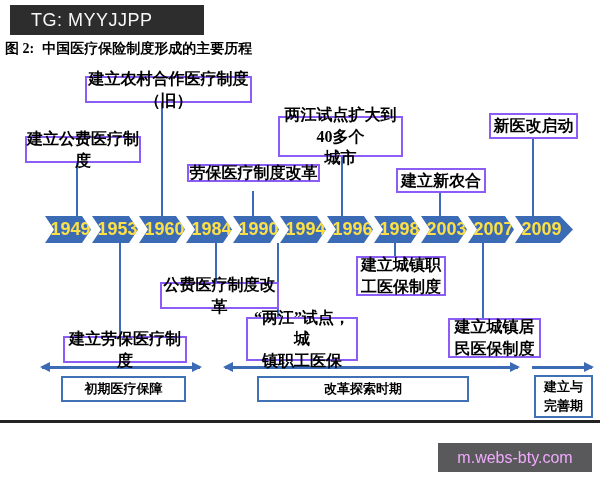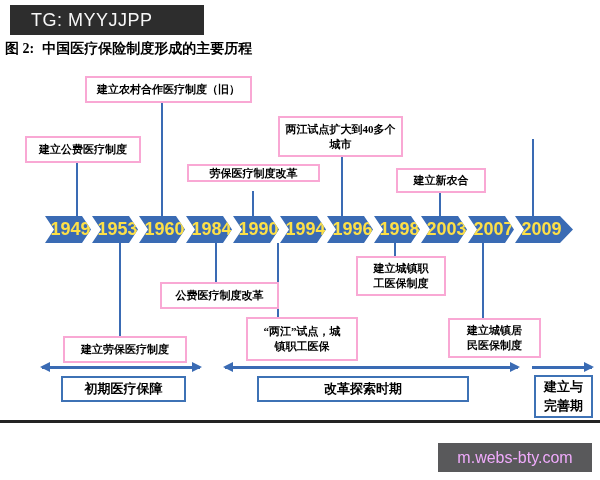--- a/index.html
+++ b/index.html
@@ -14,23 +14,23 @@
   .tl{position:absolute;left:45px;top:216px;height:27px;display:flex;z-index:2;}
   .chv{width:46px;height:27px;background:#3a6bb4;margin-right:1px;
        clip-path:polygon(0 0,calc(100% - 9px) 0,100% 50%,calc(100% - 9px) 100%,0 100%,9px 50%);
        display:flex;align-items:center;justify-content:center;color:#fde047;font-weight:bold;
        font-size:18px;font-family:"Liberation Sans",sans-serif;padding-left:5px;box-sizing:border-box;}
   .chv.last{width:58px;padding-right:10px;
        clip-path:polygon(0 0,calc(100% - 13px) 0,100% 50%,calc(100% - 13px) 100%,0 100%,9px 50%);}
   
   .vline{position:absolute;width:2px;background:#3a6bb4;z-index:1;}
   
-  .ebox{position:absolute;background:#fff;border:2px solid #f9a8d4;box-sizing:border-box;
+  .ebox{position:absolute;background:#fff;border:2px solid #8b5cf6;box-sizing:border-box;
         display:flex;align-items:center;justify-content:center;text-align:center;
-        font-weight:bold;font-size:11px;line-height:1.35;white-space:pre-line;z-index:3;color:#000;}
+        font-weight:bold;font-size:16px;line-height:1.35;white-space:pre-line;z-index:3;color:#000;}
   
   .harrow{position:absolute;height:3px;background:#3a6bb4;z-index:2;}
   .ah{position:absolute;width:0;height:0;border-style:solid;top:-4px;}
   .ah-l{left:-2px;border-width:5.5px 10px 5.5px 0;border-color:transparent #3a6bb4 transparent transparent;}
   .ah-r{right:-2px;border-width:5.5px 0 5.5px 10px;border-color:transparent transparent transparent #3a6bb4;}
   .sbox{position:absolute;background:#fff;border:2px solid #3e72b5;box-sizing:border-box;
         display:flex;align-items:center;justify-content:center;text-align:right;
         font-weight:bold;font-size:13px;line-height:1.4;white-space:pre-line;z-index:3;color:#000;}
   .divider{position:absolute;left:0;top:420px;width:600px;height:3px;background:#232323;}
   .source{position:absolute;left:5px;top:427px;font-size:11px;font-weight:bold;color:#111;}
@@ -77,20 +77,21 @@
     <div class="chv">2007</div>
     <div class="chv last">2009</div>
   </div>
 
   <div class="ebox" style="left:25px;top:136px;width:116px;height:27px;">建立公费医疗制度</div>
   <div class="ebox" style="left:85px;top:76px;width:167px;height:27px;">建立农村合作医疗制度（旧）</div>
   <div class="ebox" style="left:187px;top:164px;width:133px;height:18px;">劳保医疗制度改革</div>
   <div class="ebox" style="left:278px;top:116px;width:125px;height:41px;">两江试点扩大到40多个
 城市</div>
   <div class="ebox" style="left:396px;top:168px;width:90px;height:25px;">建立新农合</div>
+  <div class="ebox" style="left:489px;top:113px;width:89px;height:26px;">新医改启动</div>
 
   <div class="ebox" style="left:63px;top:336px;width:124px;height:27px;">建立劳保医疗制度</div>
   <div class="ebox" style="left:160px;top:282px;width:119px;height:27px;">公费医疗制度改革</div>
   <div class="ebox" style="left:246px;top:317px;width:112px;height:44px;">“两江”试点，城
 镇职工医保</div>
   <div class="ebox" style="left:356px;top:256px;width:90px;height:40px;">建立城镇职
 工医保制度</div>
   <div class="ebox" style="left:448px;top:318px;width:93px;height:40px;">建立城镇居
 民医保制度</div>
 

